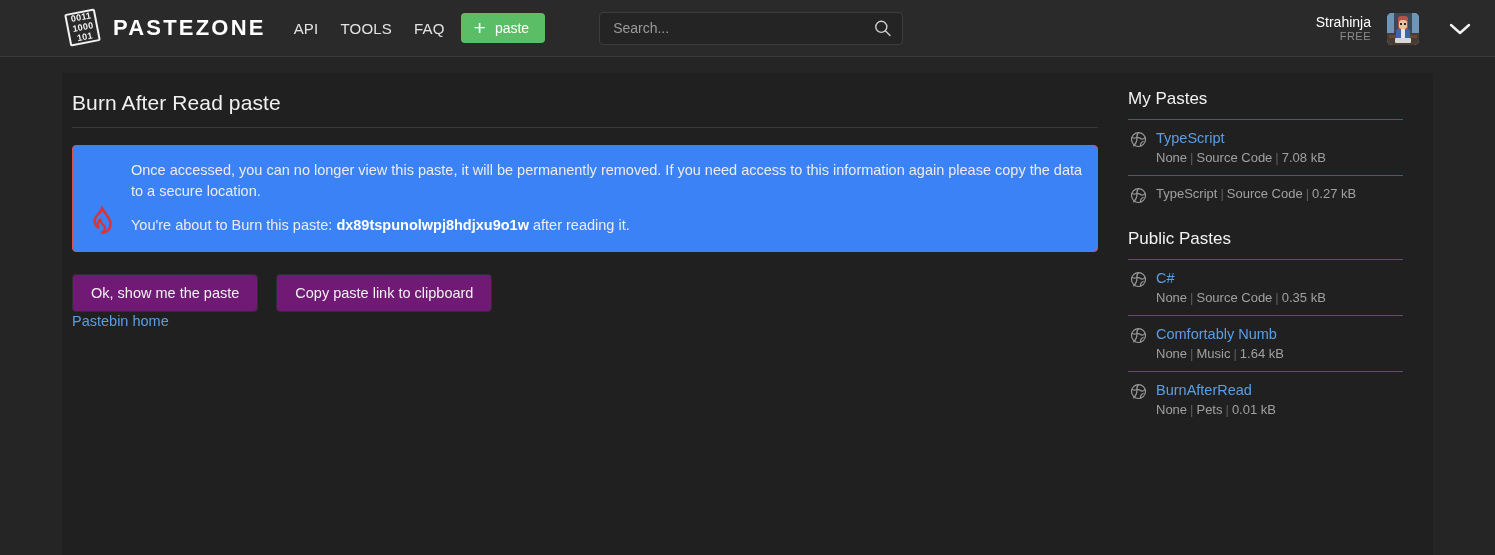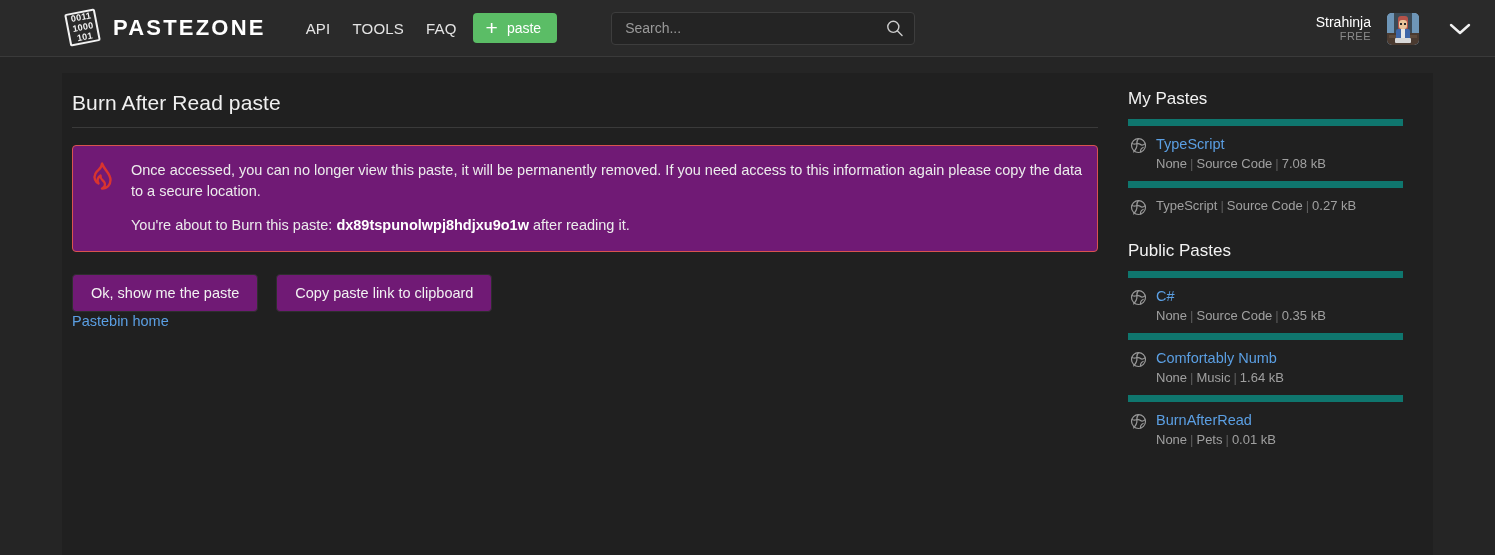--- a/index.html
+++ b/index.html
@@ -76,21 +76,21 @@
     font-size: 22px;
     font-weight: 700;
     letter-spacing: 2.2px;
     color: #ffffff;
   }
 
   .nav {
     display: flex;
     align-items: center;
     gap: 22px;
-    margin-left: 40px;
+    margin-left: 28px;
   }
   .nav a {
     color: #e4e4e4;
     font-size: 15px;
     text-decoration: none;
     letter-spacing: 0.2px;
   }
 
   .paste-btn {
     margin-left: 16px;
@@ -204,24 +204,24 @@
   }
   .title-rule {
     height: 1px;
     background: #3a3a3a;
     margin-bottom: 17px;
   }
 
   .alert {
     border: 1px solid #d9534f;
     border-radius: 4px;
-    background: #701a75;
+    background: #3b82f6;
     padding: 14px 12px 15px 12px;
     display: flex;
-    align-items: flex-start;
+    align-items: flex-end;
     gap: 12px;
   }
   .alert-icon {
     width: 34px;
     flex-shrink: 0;
     display: flex;
     justify-content: center;
     align-items: center;
   }
   .alert-body { flex: 1; }
@@ -267,21 +267,21 @@
     color: #f2f2f2;
     padding-bottom: 10px;
   }
   .side-heading.spaced { margin-top: 16px; }
 
   .paste-item {
     display: flex;
     gap: 9px;
     align-items: flex-start;
     padding: 9px 2px 9px 2px;
-    border-top: 7px solid #0f766e;
+    border-top: 1px solid #0f766e;
     cursor: pointer;
   }
   .globe-icon { flex-shrink: 0; margin-top: 2px; }
   .paste-meta-wrap { display: flex; flex-direction: column; gap: 2px; }
   .paste-name {
     color: #5b9fe3;
     font-size: 14.5px;
     text-decoration: none;
     line-height: 18px;
   }

